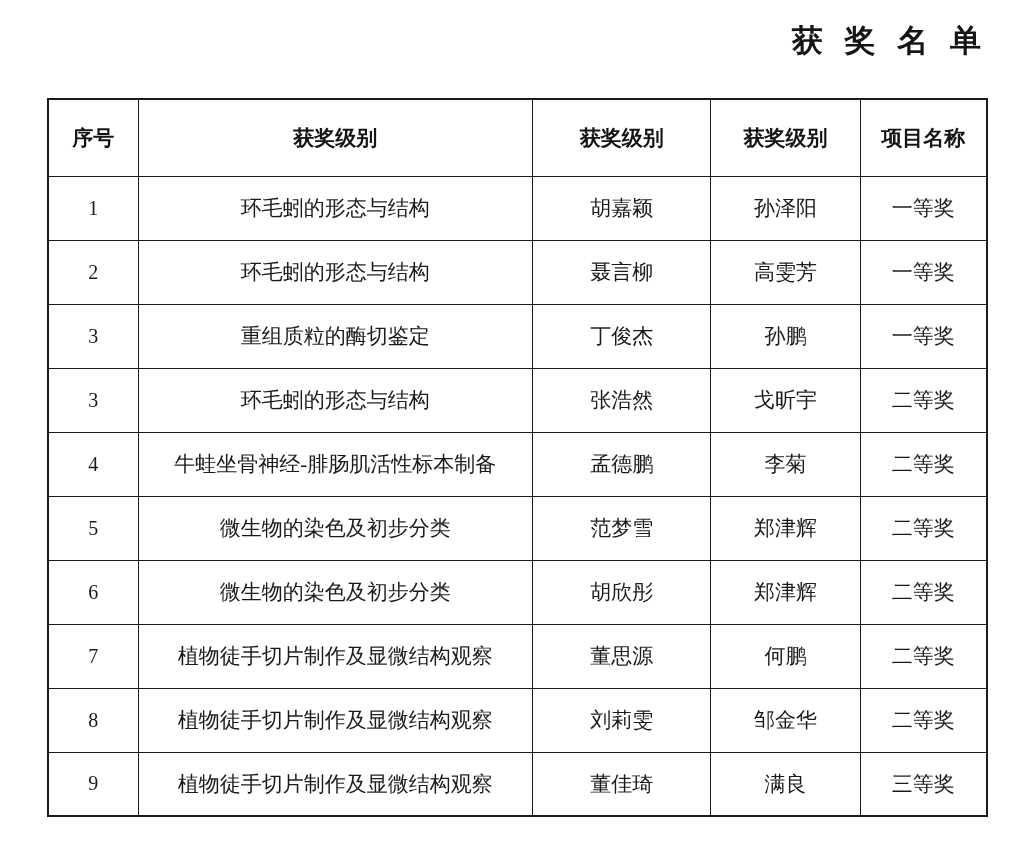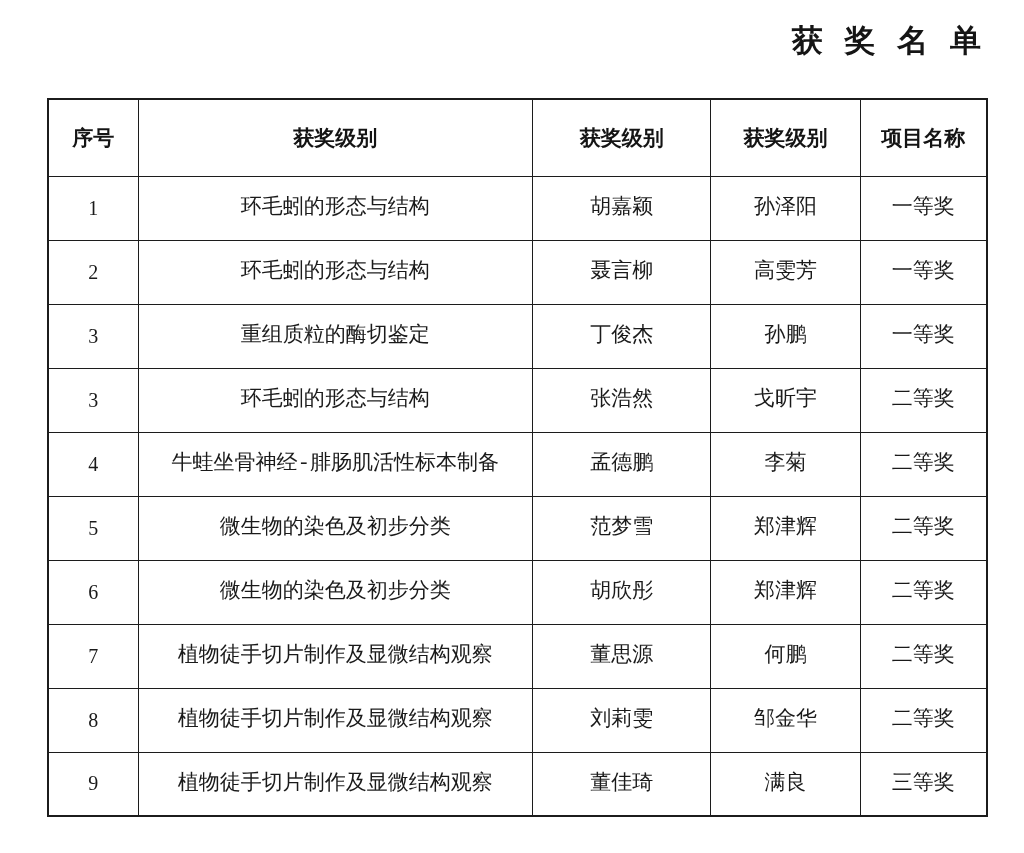--- a/index.html
+++ b/index.html
@@ -53,21 +53,21 @@
     overflow: hidden;
     white-space: nowrap;
   }
   .award-table thead tr { height: 77px; }
   .award-table tbody tr { height: 64px; }
   .award-table th {
     font-weight: bold;
     font-size: 21px;
     color: #141414;
   }
-  .award-table td { color: #1a1a1a; font-family: Liberation Mono, monospace; }
+  .award-table td { color: #1a1a1a; }
   .award-table td.cell-index {
     font-size: 20px;
     font-family: "Liberation Serif", "DejaVu Serif", serif;
   }
 </style>
 </head>
 <body>
 
 <div class="page">
 

